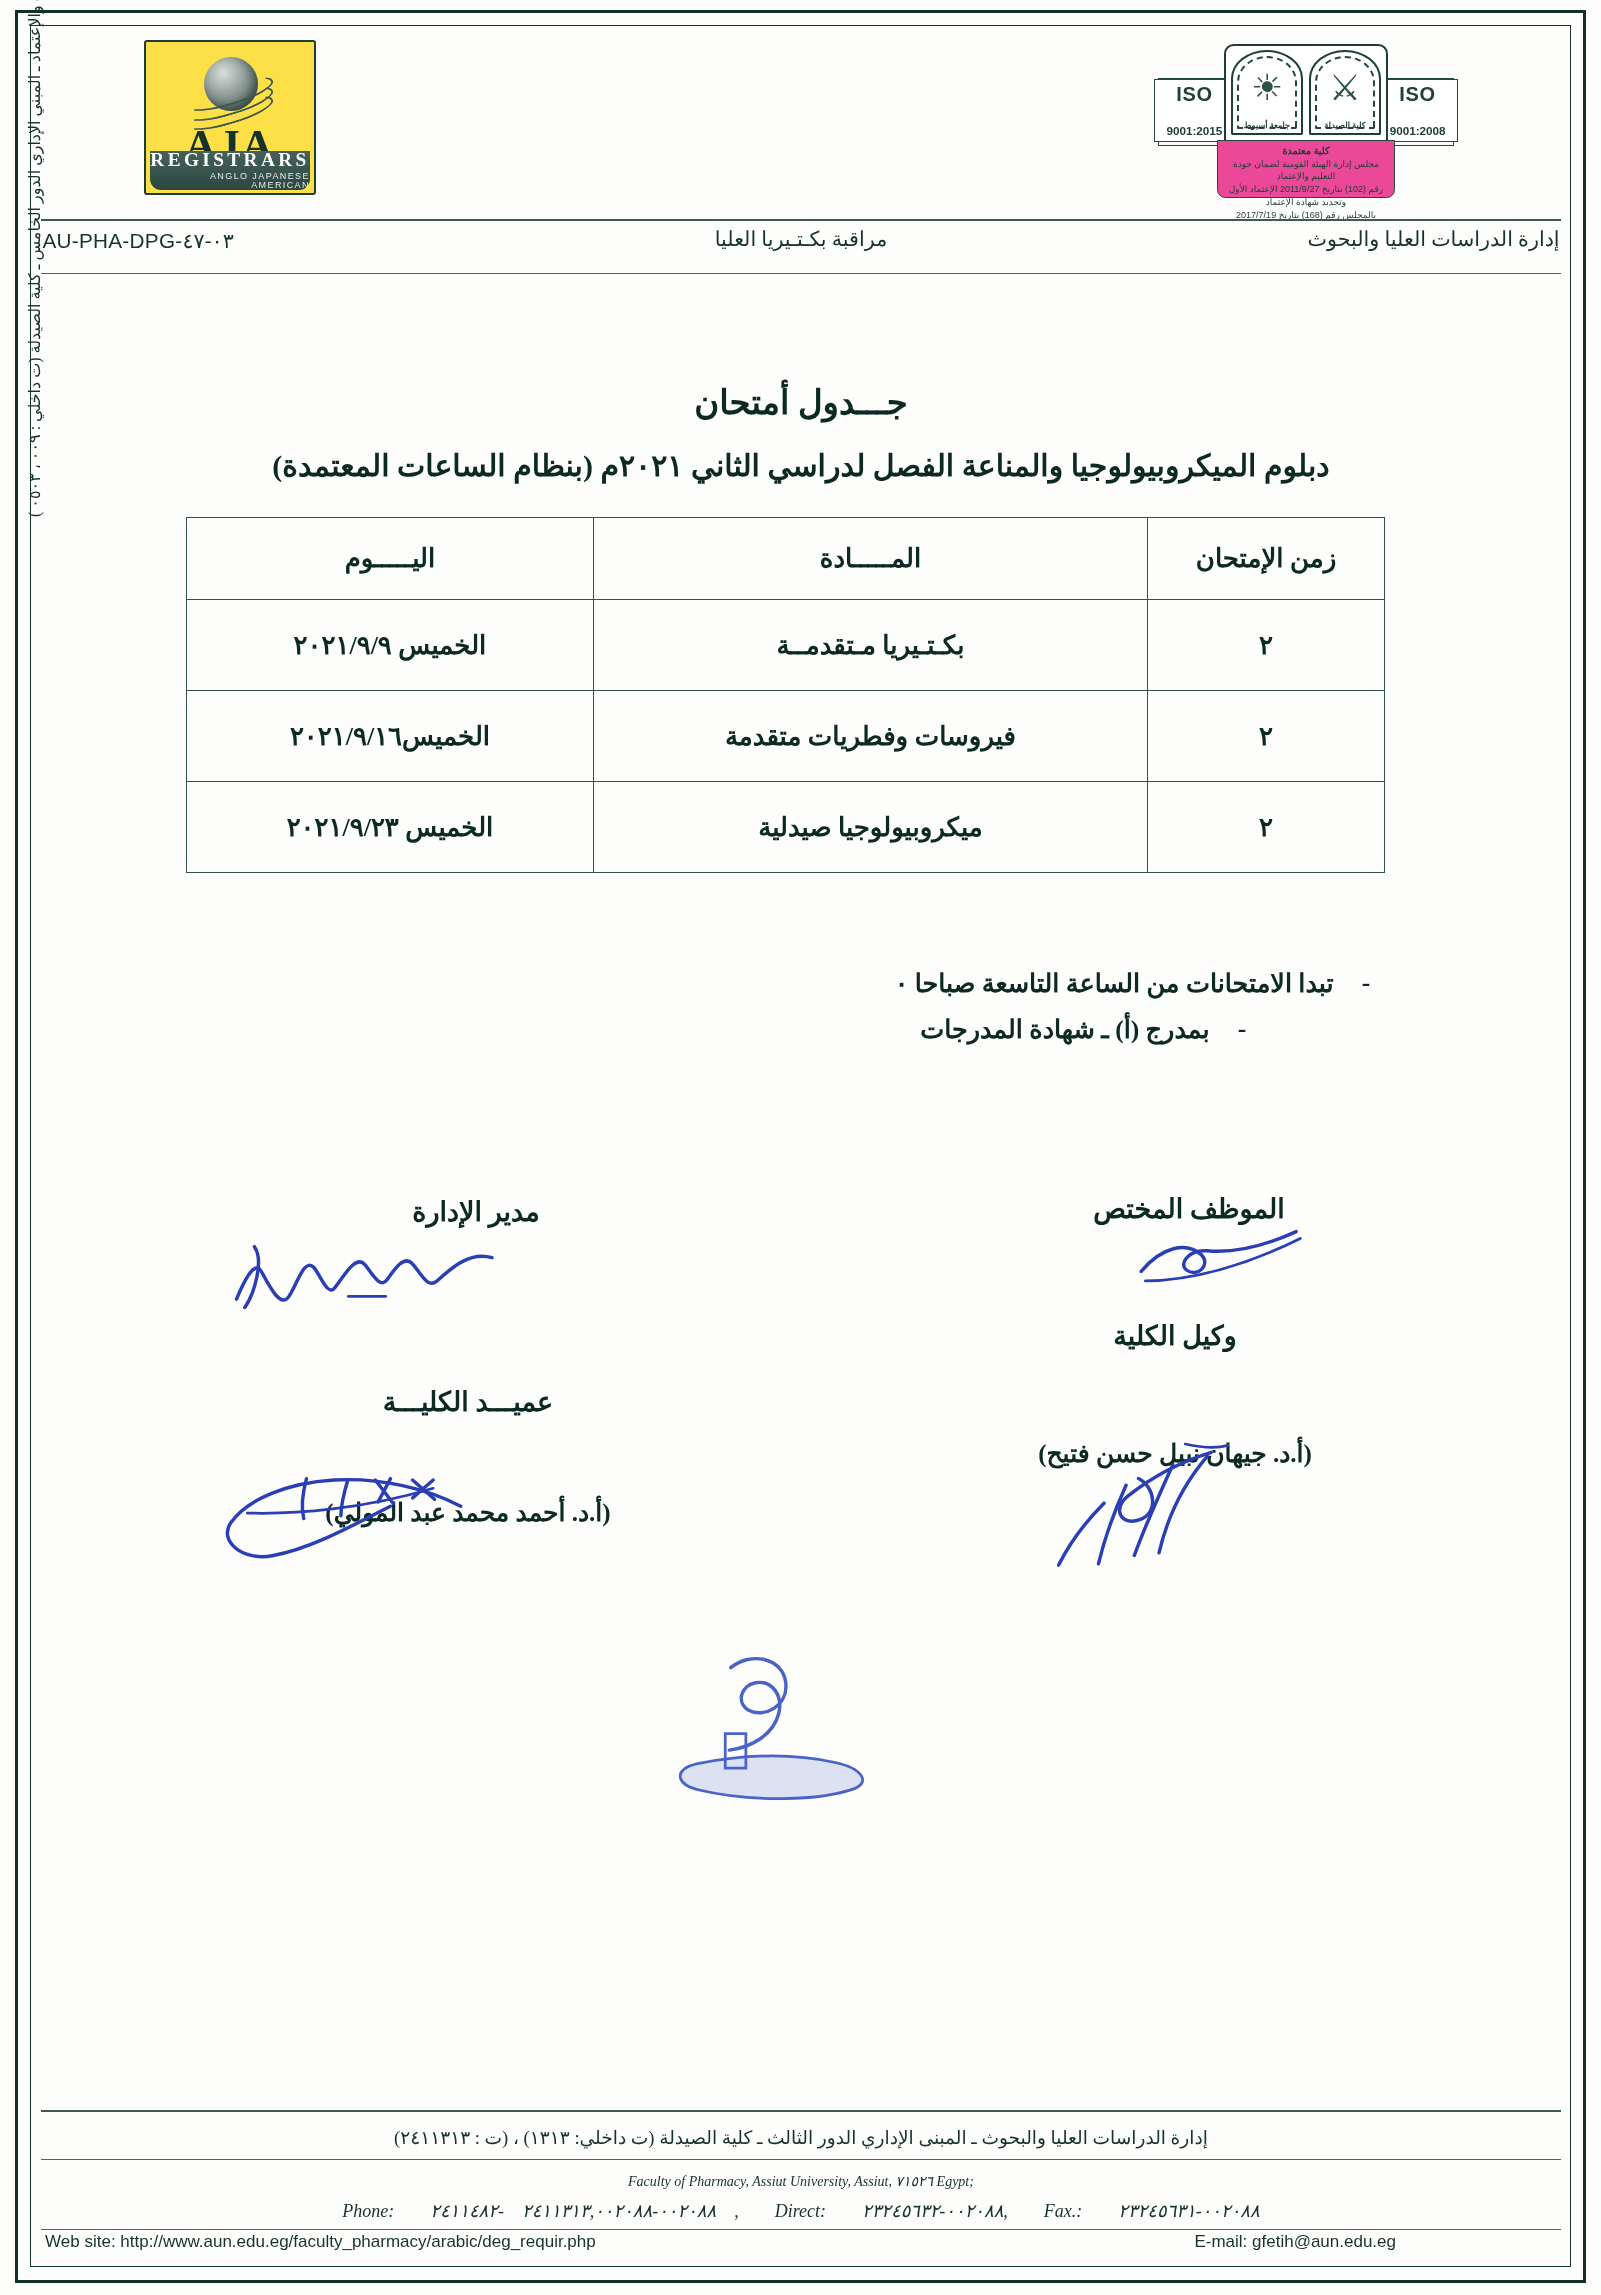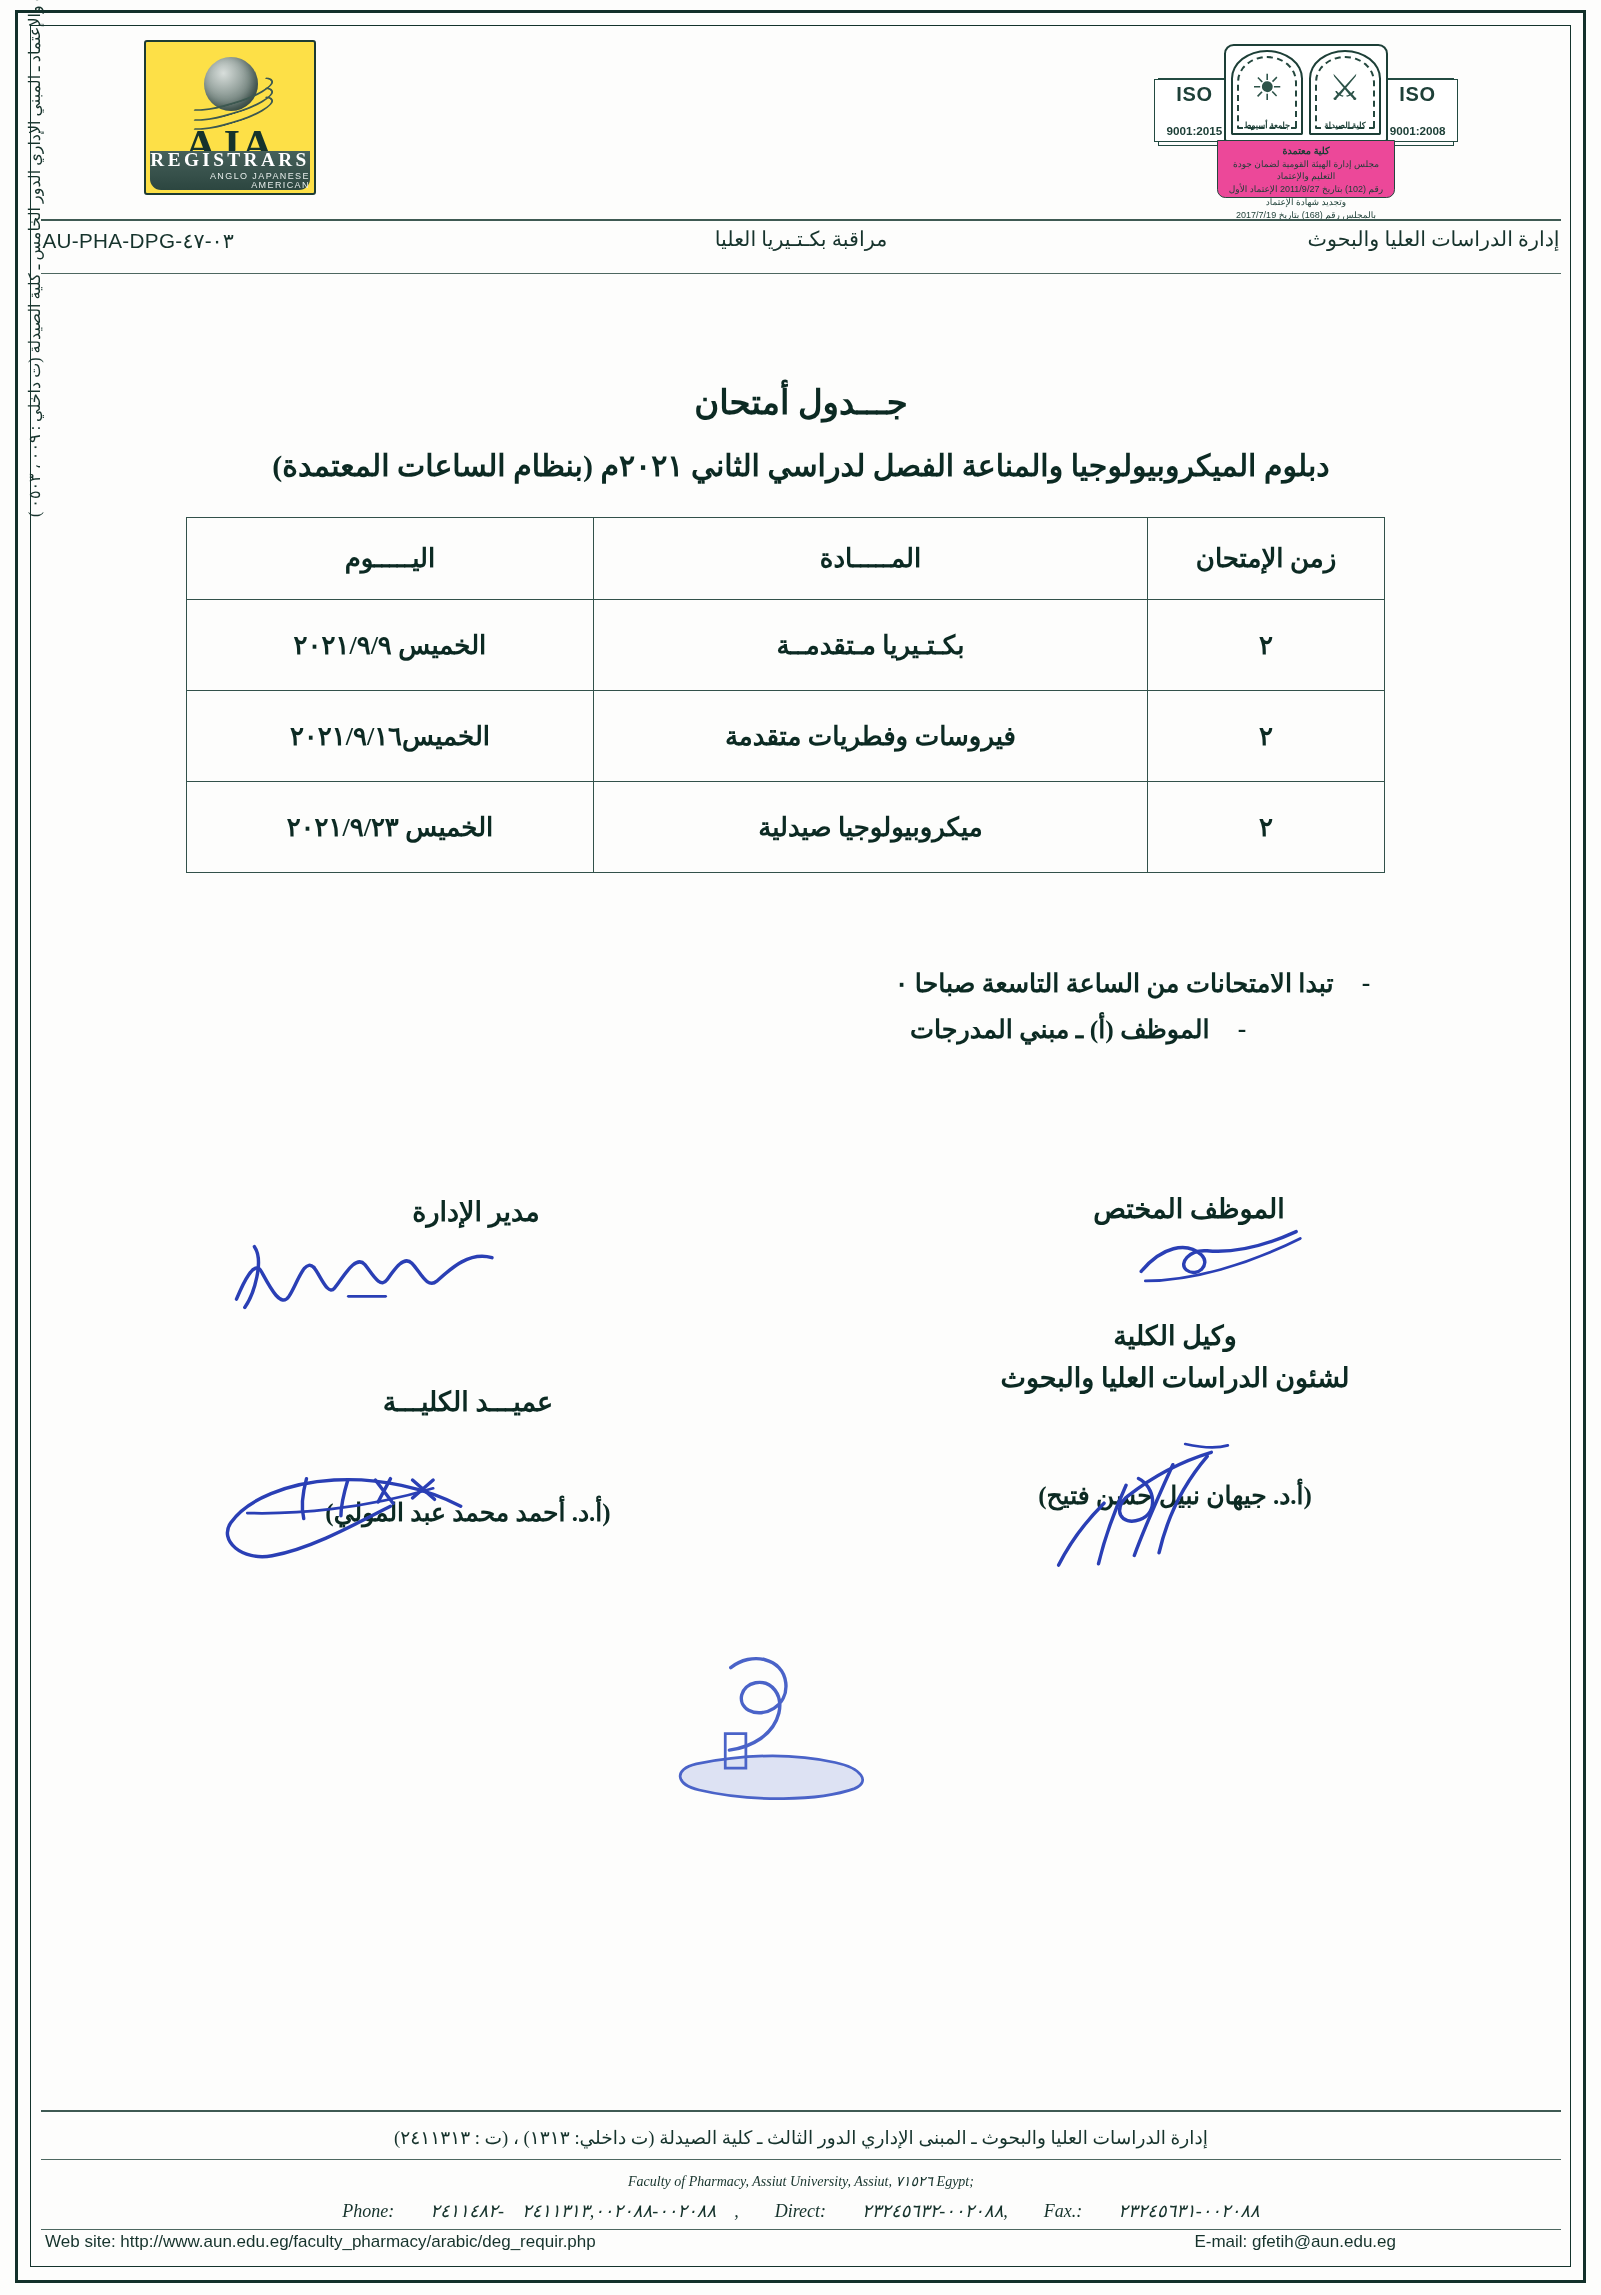--- a/index.html
+++ b/index.html
@@ -352,21 +352,21 @@
     </tbody>
       </table>
 
     <div class="notes">
       <div class="note">
         <span class="dash">-</span>
         <span>تبدا الامتحانات من الساعة التاسعة صباحا ٠</span>
       </div>
       <div class="note n2">
         <span class="dash">-</span>
-        <span>الموظف (أ) ـ مبني المدرجات</span>
+        <span>بمدرج (أ) ـ شهادة المدرجات</span>
       </div>
     </div>
 
     <div class="sig-employee">
       <div class="sig-label">الموظف المختص</div>
     </div>
     <div class="ink" style="right:234px;top:1188px;">
       <svg width="207" height="72" viewBox="0 0 300 105">
         <path d="M30 72 C60 36, 96 28, 118 48 C132 62, 112 82, 96 70 C84 60, 100 40, 126 42 C168 46, 212 34, 256 14" fill="none" stroke="#2a3fb5" stroke-width="5" stroke-linecap="round"></path>
         <path d="M36 86 C104 86, 186 62, 262 24" fill="none" stroke="#2a3fb5" stroke-width="4" stroke-linecap="round"></path>
@@ -381,21 +381,20 @@
         <path d="M404 40 C372 30, 344 56, 324 74 C310 86, 300 60, 288 48 C276 36, 262 58, 252 72
                  C242 86, 230 62, 220 50 C206 34, 188 70, 176 84 C166 96, 156 66, 146 54" fill="none" stroke="#2a3fb5" stroke-width="5" stroke-linecap="round"></path>
         <path d="M146 54 C132 40, 122 78, 110 96 C98 114, 82 82, 70 60 C60 42, 44 76, 34 100" fill="none" stroke="#2a3fb5" stroke-width="5" stroke-linecap="round"></path>
         <path d="M196 96 L250 96" fill="none" stroke="#2a3fb5" stroke-width="4" stroke-linecap="round"></path>
         <path d="M60 24 C74 44, 60 92, 46 112" fill="none" stroke="#2a3fb5" stroke-width="5" stroke-linecap="round"></path>
       </svg>
     </div>
 
     <div class="sig-vice">
       <div class="sig-label">وكيل الكلية</div>
-      <div class="sig-label">لشئون الدراسات العليا والبحوث</div>
       <div class="sig-name">(أ.د. جيهان نبيل حسن فتيح)</div>
     </div>
     <div class="ink" style="right:296px;top:1403px;">
       <svg width="227" height="131" viewBox="0 0 330 190">
         <path d="M252 22 C212 34, 168 56, 130 86 C108 104, 120 130, 148 120 C176 110, 170 72, 146 60" fill="none" stroke="#2a3fb5" stroke-width="5" stroke-linecap="round"></path>
         <path d="M246 28 C210 70, 188 116, 176 168" fill="none" stroke="#2a3fb5" stroke-width="5" stroke-linecap="round"></path>
         <path d="M196 40 C176 84, 156 128, 140 172" fill="none" stroke="#2a3fb5" stroke-width="5" stroke-linecap="round"></path>
         <path d="M128 70 C110 110, 96 150, 88 184" fill="none" stroke="#2a3fb5" stroke-width="5" stroke-linecap="round"></path>
         <path d="M96 96 C66 126, 44 158, 30 186" fill="none" stroke="#2a3fb5" stroke-width="5" stroke-linecap="round"></path>
         <path d="M214 10 C232 14, 256 18, 276 12" fill="none" stroke="#2a3fb5" stroke-width="4" stroke-linecap="round"></path>

